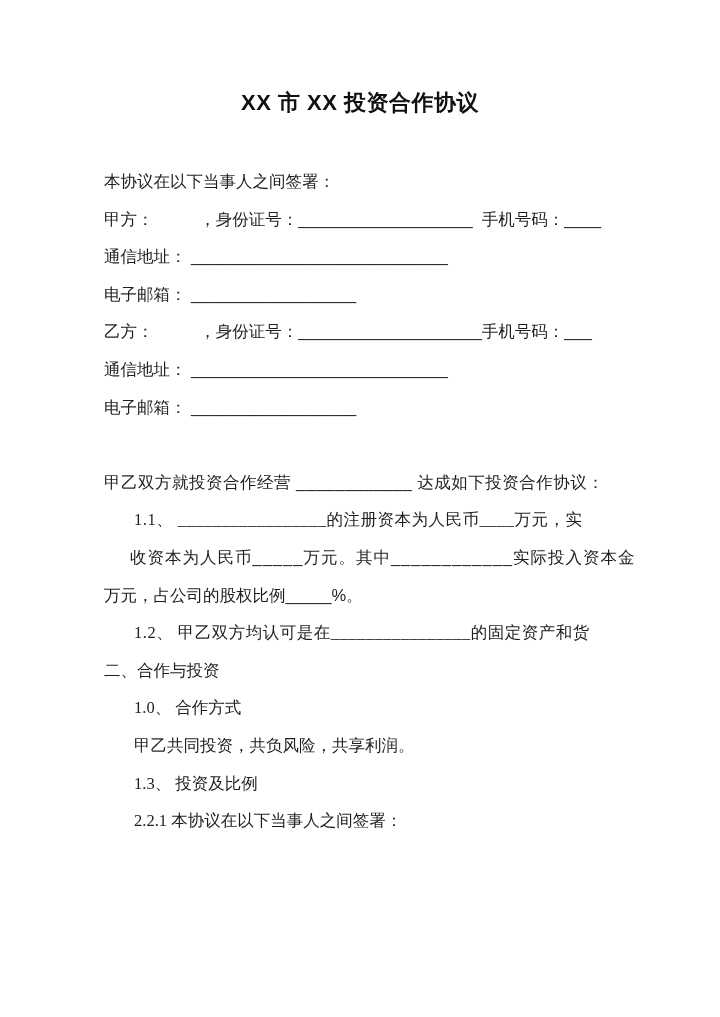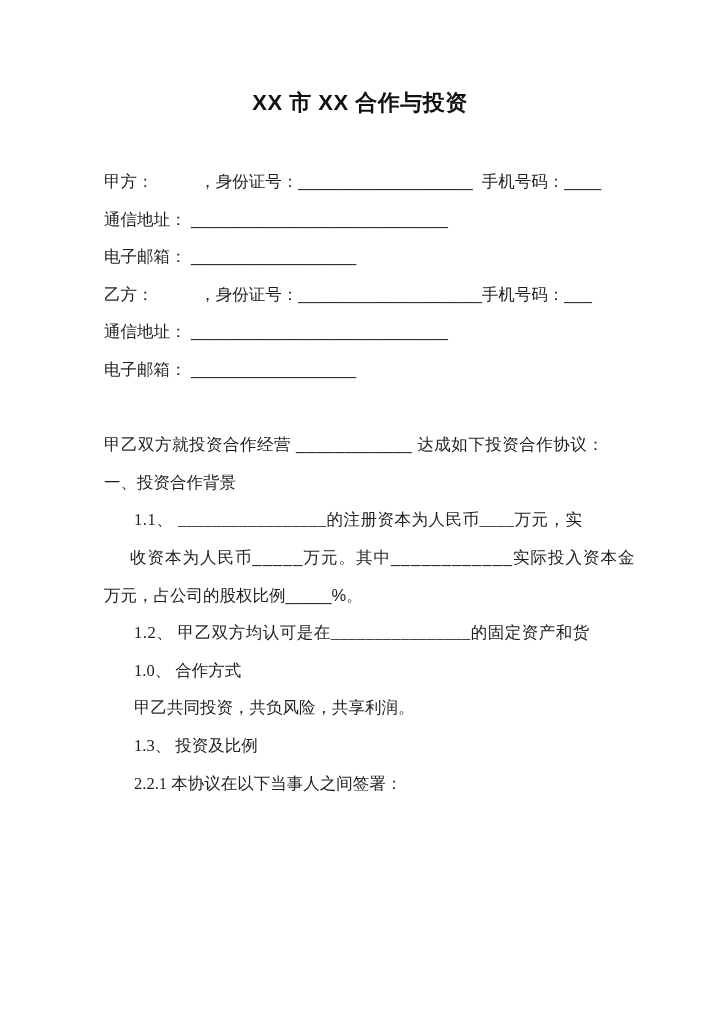--- a/index.html
+++ b/index.html
@@ -39,33 +39,34 @@
   .indent { padding-left: 30px; font-family: Liberation Serif, serif; }
   .ls05 { letter-spacing: 0.5px; }
   .ls10 { letter-spacing: 1.0px; margin-left: 26px; }
   .ls28 { letter-spacing: 2.8px; }
   .blank { }
 </style>
 </head>
 <body>
 
 <div class="page">
-  <div class="doc-title">XX 市 XX 合作与投资</div>
+  <div class="doc-title">XX 市 XX 投资合作协议</div>
   <div class="doc-body" id="doc-body">
+      <div class="line">本协议在以下当事人之间签署：</div>
       <div class="line">甲方：          ，身份证号：___________________  手机号码：____</div>
       <div class="line">通信地址： ____________________________</div>
       <div class="line">电子邮箱： __________________</div>
       <div class="line">乙方：          ，身份证号：____________________手机号码：___</div>
       <div class="line">通信地址： ____________________________</div>
       <div class="line">电子邮箱： __________________</div>
       <div class="line blank"></div>
       <div class="line ls05">甲乙双方就投资合作经营 ____________ 达成如下投资合作协议：</div>
-      <div class="line">一、投资合作背景</div>
       <div class="line indent ls05">1.1、 _________________的注册资本为人民币____万元，实</div>
       <div class="line ls10">收资本为人民币_____万元。其中____________实际投入资本金</div>
       <div class="line">万元，占公司的股权比例_____%。</div>
       <div class="line indent ls05">1.2、 甲乙双方均认可是在________________的固定资产和货</div>
+      <div class="line">二、合作与投资</div>
       <div class="line indent">1.0、 合作方式</div>
       <div class="line indent">甲乙共同投资，共负风险，共享利润。</div>
       <div class="line indent">1.3、 投资及比例</div>
       <div class="line indent">2.2.1 本协议在以下当事人之间签署：</div>
     </div>
 </div>
 
 </body></html>

